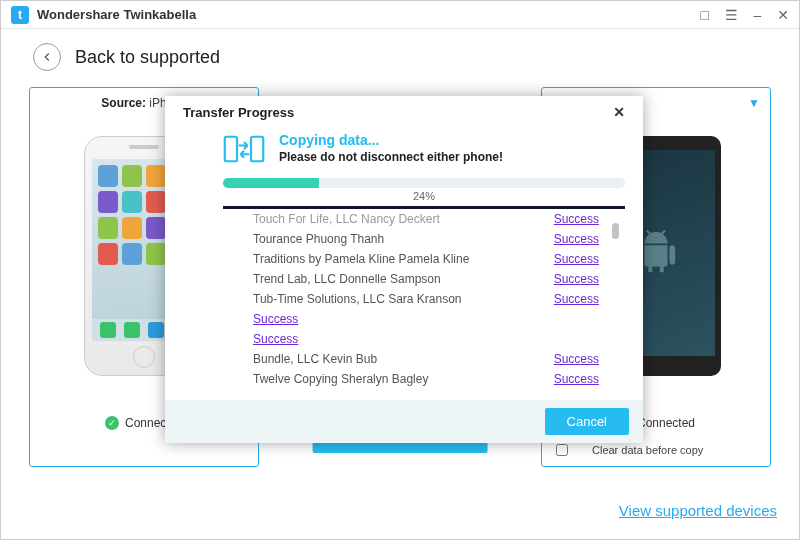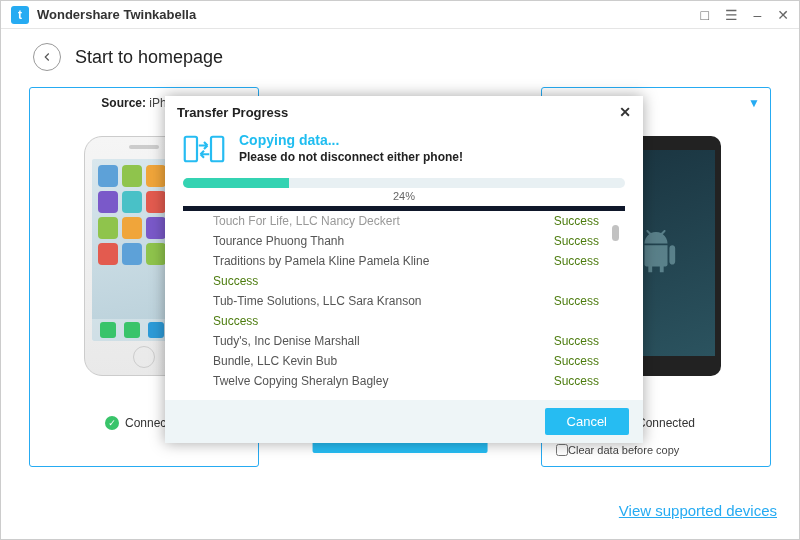--- a/index.html
+++ b/index.html
@@ -30,43 +30,43 @@
 .iphone .screen i { display: block; border-radius: 4px; }
 .iphone .dock { position: absolute; bottom: 34px; left: 7px; right: 7px; height: 22px; background: rgba(255,255,255,.3); display: flex; justify-content: space-around; align-items: center; padding: 0 4px; }
 .iphone .dock i { width: 16px; height: 16px; border-radius: 3px; }
 
 .android { width: 130px; height: 240px; background: #222; border-radius: 10px; position: relative; }
 .android .screen2 { position: absolute; top: 14px; left: 6px; right: 6px; bottom: 20px; background: linear-gradient(160deg,#1a3440,#2b535f); display: flex; align-items: center; justify-content: center; }
 .android .screen2 svg { opacity: .6; }
 
 .connRow { position: absolute; bottom: 36px; left: 0; right: 0; display: flex; align-items: center; justify-content: center; gap: 6px; font-size: 12px; color: #333; }
 .connRow .dot { width: 14px; height: 14px; background: #39c46a; border-radius: 50%; display: flex; align-items: center; justify-content: center; color: #fff; font-size: 9px; }
-.clearRow { position: absolute; bottom: 10px; left: 14px; display: flex; align-items: center; gap: 0; font-size: 11px; color: #444; }
+.clearRow { position: absolute; bottom: 10px; left: 14px; display: flex; align-items: center; gap: 24px; font-size: 11px; color: #444; }
 .clearRow input { width: 12px; height: 12px; }
 
 .startBtn { position: absolute; left: 50%; transform: translateX(-50%); top: 336px; background: #26bcf2; color: #fff; border: none; padding: 10px 28px; font-size: 15px; border-radius: 2px; display: flex; align-items: center; gap: 8px; cursor: pointer; }
 
 .footerLink { position: absolute; right: 22px; bottom: 20px; font-size: 15px; color: #26abf2; text-decoration: underline; cursor: pointer; }
 
 
 .modal { position: absolute; top: 95px; left: 164px; width: 478px; background: #fff; box-shadow: 0 0 14px rgba(0,0,0,.35); z-index: 10; }
-.mHead { display: flex; align-items: center; padding: 8px 12px; font-size: 13px; font-weight: bold; color: #222; }
+.mHead { display: flex; align-items: center; padding: 8px 18px; font-size: 13px; font-weight: bold; color: #222; }
 .mHead .mclose { margin-left: auto; cursor: pointer; font-size: 14px; color: #333; }
-.mBody { padding: 4px 18px 0; }
+.mBody { padding: 4px 18px 0; margin-left: 40px; }
 .mTop { display: flex; gap: 14px; align-items: flex-start; margin-bottom: 8px; }
 .xferIcon { color: #26bcf2; }
 .mTop h4 { color: #1fbdf0; font-size: 14px; font-weight: bold; margin-bottom: 2px; }
 .mTop p { font-size: 12px; font-weight: bold; color: #222; }
 .progWrap { position: relative; margin: 6px 0 4px; }
 .progTrack { height: 10px; background: #e8f0f3; border-radius: 6px; overflow: hidden; }
 .progFill { height: 100%; background: #34d3b2; }
 .progLabel { text-align: center; font-size: 11px; color: #666; margin-top: 2px; }
-.list { border-top: 5px solid #0f172a; max-height: 186px; overflow: hidden; position: relative; margin-top: 4px; }
+.list { border-top: 3px solid #0f172a; max-height: 186px; overflow: hidden; position: relative; margin-top: 4px; }
 .row { display: flex; justify-content: space-between; font-size: 12px; color: #555; padding: 3px 26px 3px 30px; }
-.row .st { color: #4d7c0f; }
+.row .st { color: #6d28d9; text-decoration: underline; }
 .row.cut { color: #999; }
 .scrollthumb { position: absolute; right: 6px; top: 14px; width: 7px; height: 16px; background: #c2c2c2; border-radius: 4px; }
 .mFoot { background: #eef5f7; padding: 8px 14px; margin-top: 8px; display: flex; justify-content: flex-end; }
 .cancelBtn { background: #26bcf2; color: #fff; border: none; padding: 6px 22px; font-size: 13px; border-radius: 2px; cursor: pointer; }
 </style>
 </head>
 <body>
 
 <div class="titlebar">
   <div class="logo">t</div>
@@ -78,21 +78,21 @@
     <span>✕</span>
   </div>
 </div>
 
 <div class="backrow">
   <div class="backcircle">
     <svg width="14" height="14" viewBox="0 0 24 24" fill="none" stroke="#555" stroke-width="2">
         <path d="M15 18l-6-6 6-6"></path>
       </svg>
   </div>
-  <div class="backtxt">Start to homepage</div>
+  <div class="backtxt">Back to supported</div>
 </div>
 
 <div class="content">
 
   <div class="card src">
     <div class="cardHead">
       <span>Source:</span>
       <span class="sub">iPhone</span>
     </div>
     <div class="phoneBox">
@@ -200,31 +200,31 @@
         </div>
         <div class="row">
           <span>Tourance Phuong Thanh</span>
           <span class="st">Success</span>
         </div>
         <div class="row">
           <span>Traditions by Pamela Kline Pamela Kline</span>
           <span class="st">Success</span>
         </div>
         <div class="row">
+          <span>Trend Lab, LLC Donnelle Sampson</span>
           <span class="st">Success</span>
         </div>
         <div class="row">
           <span>Tub-Time Solutions, LLC Sara Kranson</span>
           <span class="st">Success</span>
         </div>
         <div class="row">
           <span class="st">Success</span>
         </div>
         <div class="row">
-          <span>Tudy's, Inc Denise Marshall</span>
           <span class="st">Success</span>
         </div>
         <div class="row">
           <span>Bundle, LLC Kevin Bub</span>
           <span class="st">Success</span>
         </div>
         <div class="row">
           <span>Twelve Copying Sheralyn Bagley</span>
           <span class="st">Success</span>
         </div>

